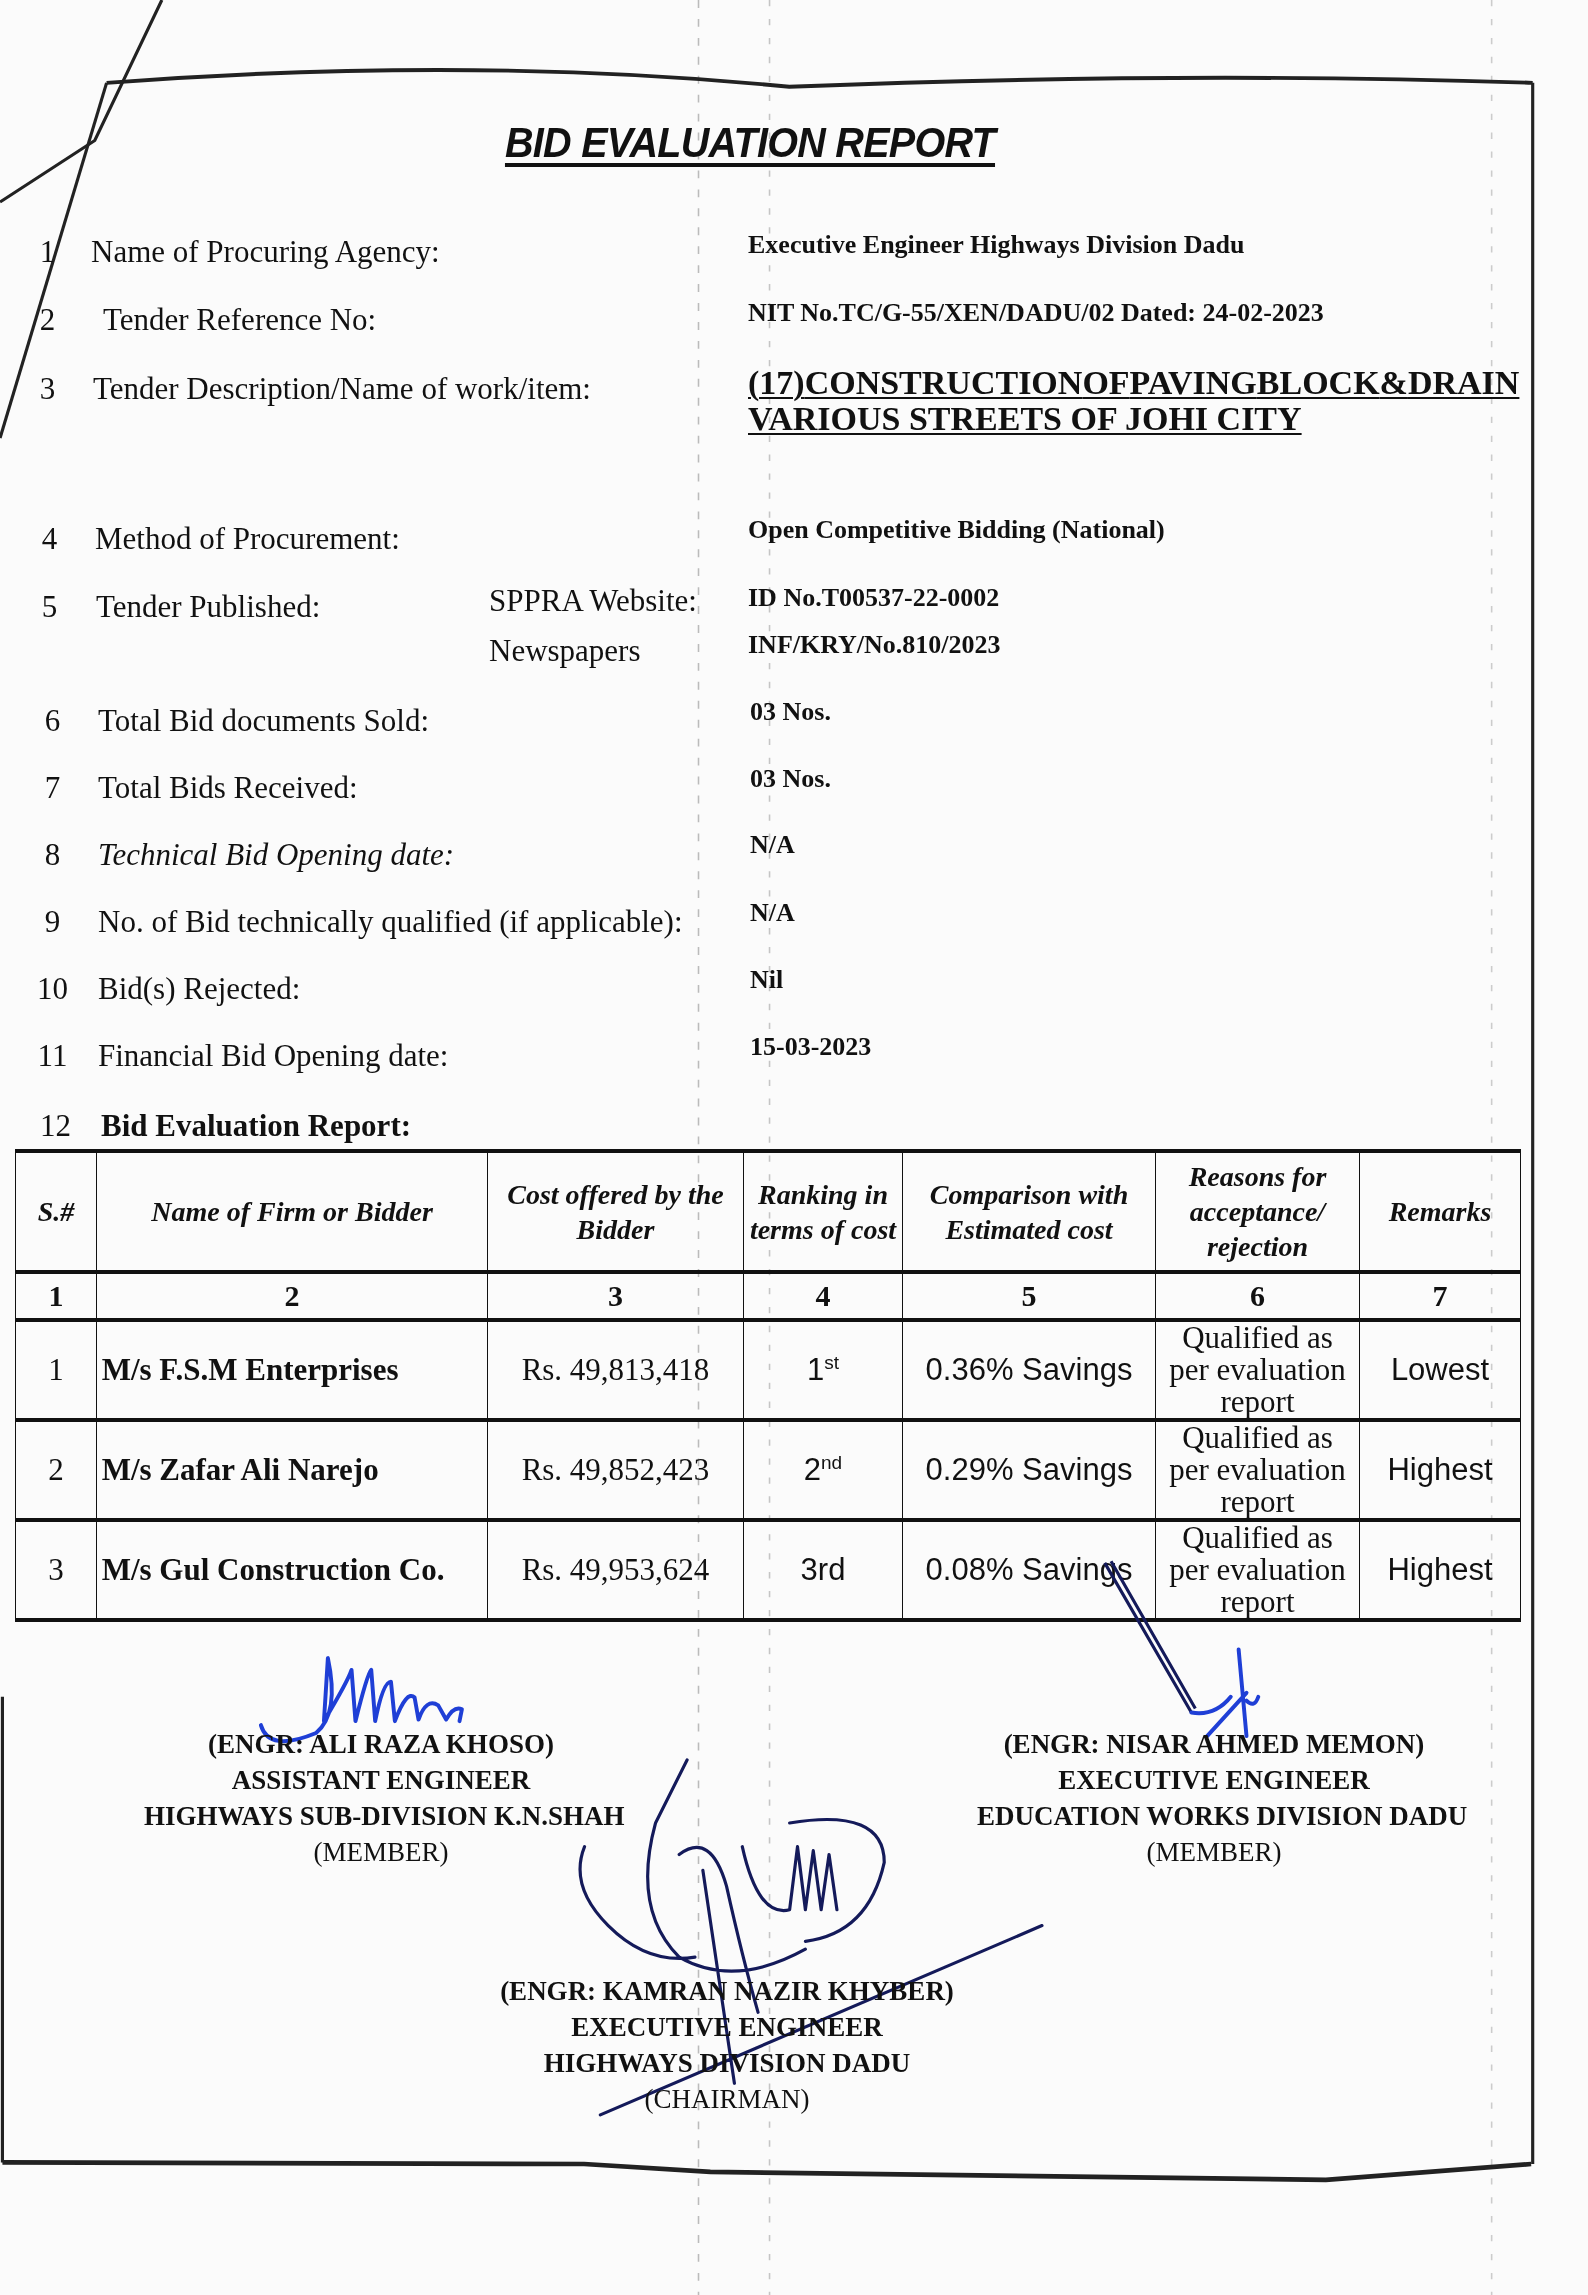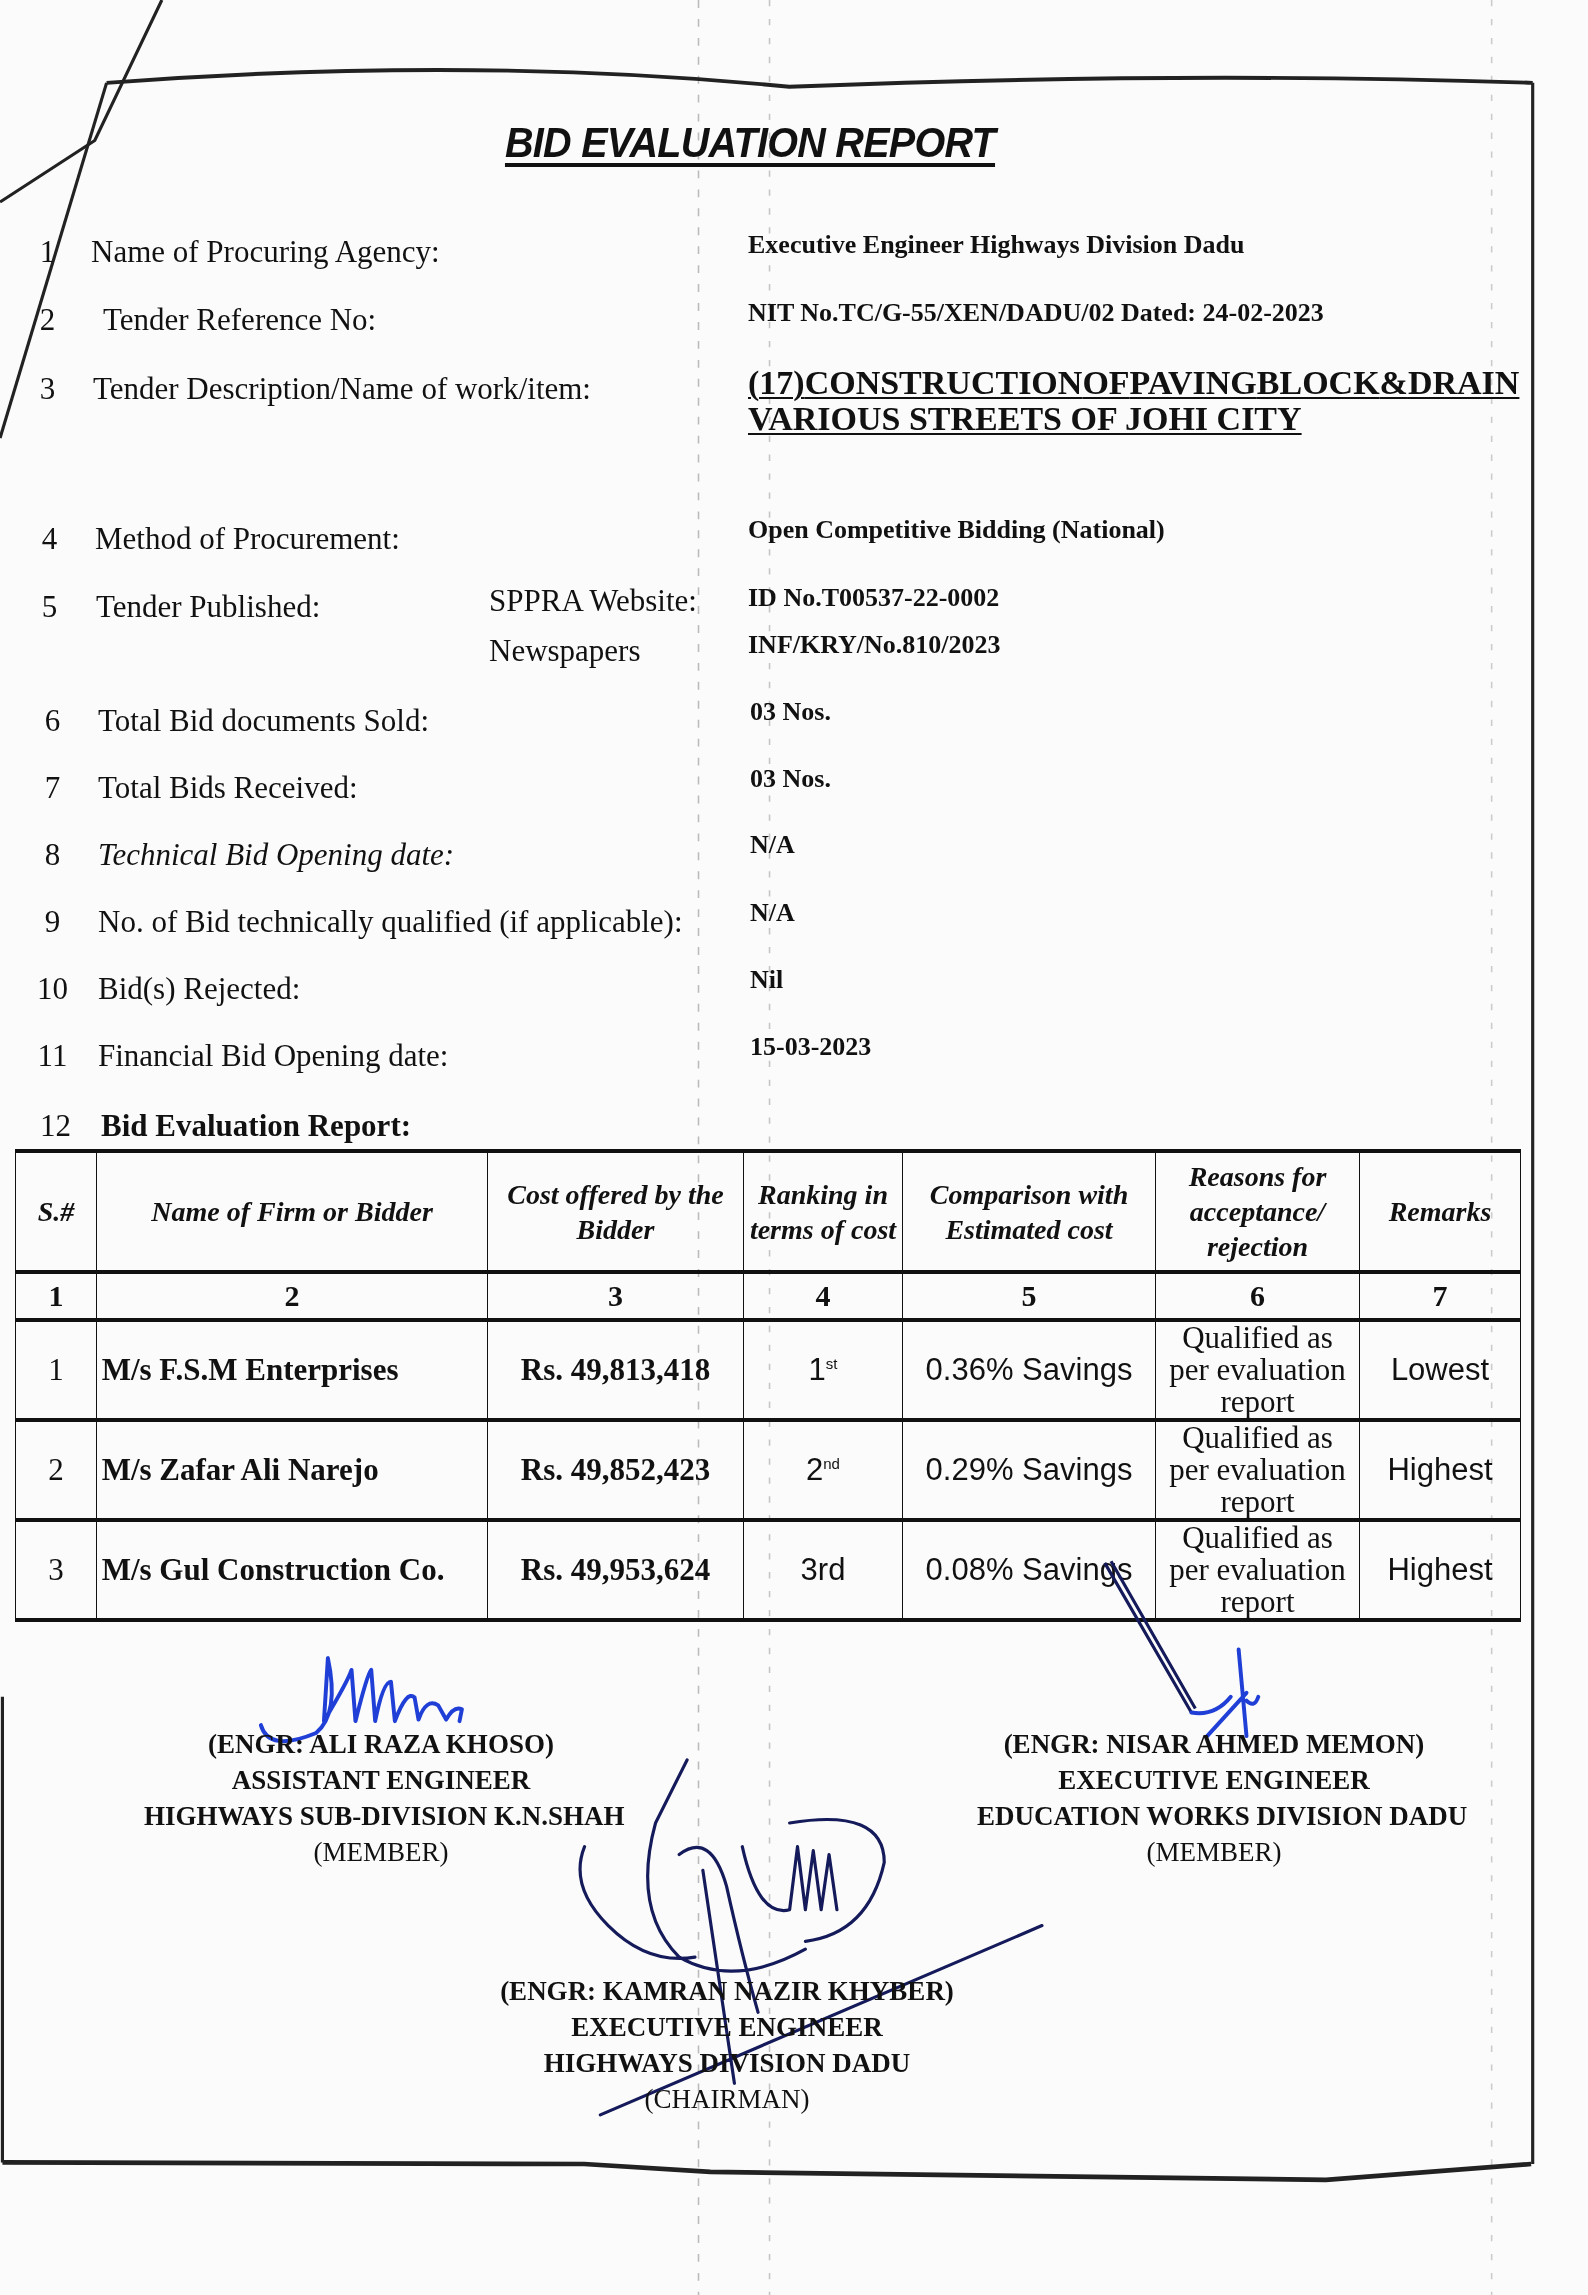--- a/index.html
+++ b/index.html
@@ -37,25 +37,25 @@
   }
   table.bid tr.thick-top td, table.bid tr.thick-top th { border-top:4.7px solid #111; }
   table.bid tr.thick-bottom td { border-bottom:4.7px solid #111; }
   table.bid th {
     font-family:"Liberation Serif", "DejaVu Serif", serif;
     font-style:italic; font-weight:bold; font-size:28px; line-height:35px; height:117px;
   }
   table.bid tr.numbers td { font-weight:bold; font-size:30px; height:44px; }
   table.bid tr.data td { height:85px; font-size:31px; }
   table.bid td.firm { text-align:left; font-weight:bold; }
-  table.bid td.cost { font-weight:bold; }
+  table.bid td.cost { font-weight:normal; }
   table.bid td.sans { font-family:"Liberation Sans", "DejaVu Sans", sans-serif; font-size:30px; }
   table.bid td.reason { font-size:24px; line-height:32px; }
   table.bid td.remarks { font-family:"Liberation Sans", "DejaVu Sans", sans-serif; font-size:30px; }
-  sup { font-size:15px; }
+  sup { font-size:19px; }
 
   .sig-block {
     position:absolute; text-align:center; font-size:27px; line-height:36px; white-space:nowrap;
   }
   .sig-block .name, .sig-block .desig, .sig-block .office { font-weight:bold; display:block; }
   .sig-block .role { display:block; }
   svg.sig { position:absolute; overflow:visible; }
 </style>
 </head>
 <body>

